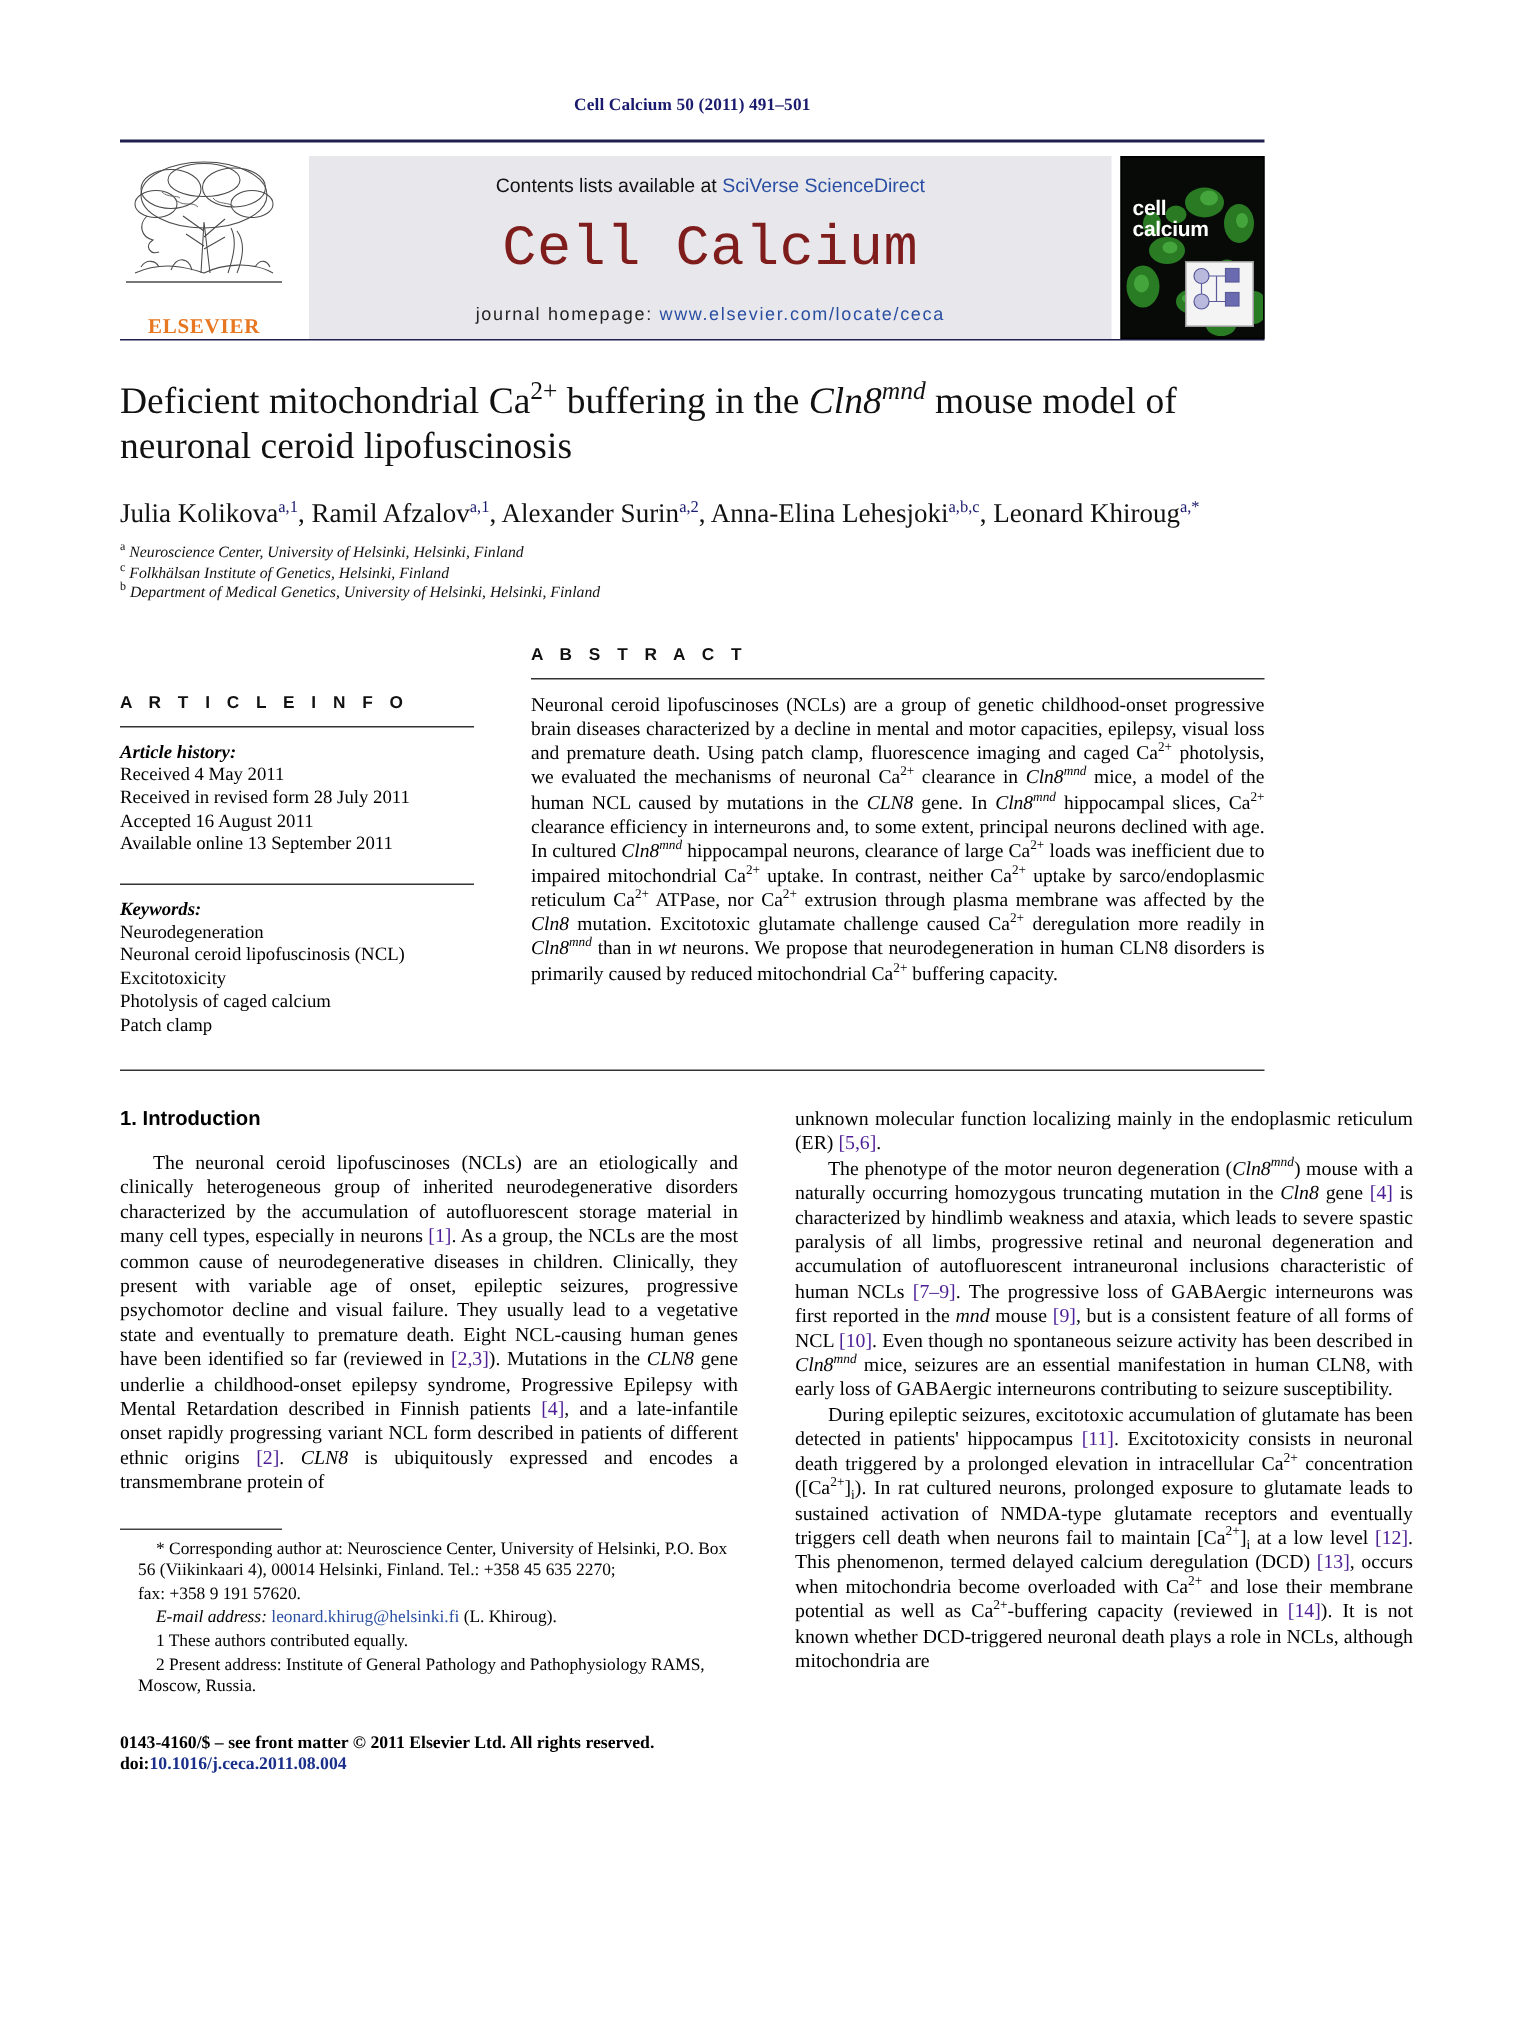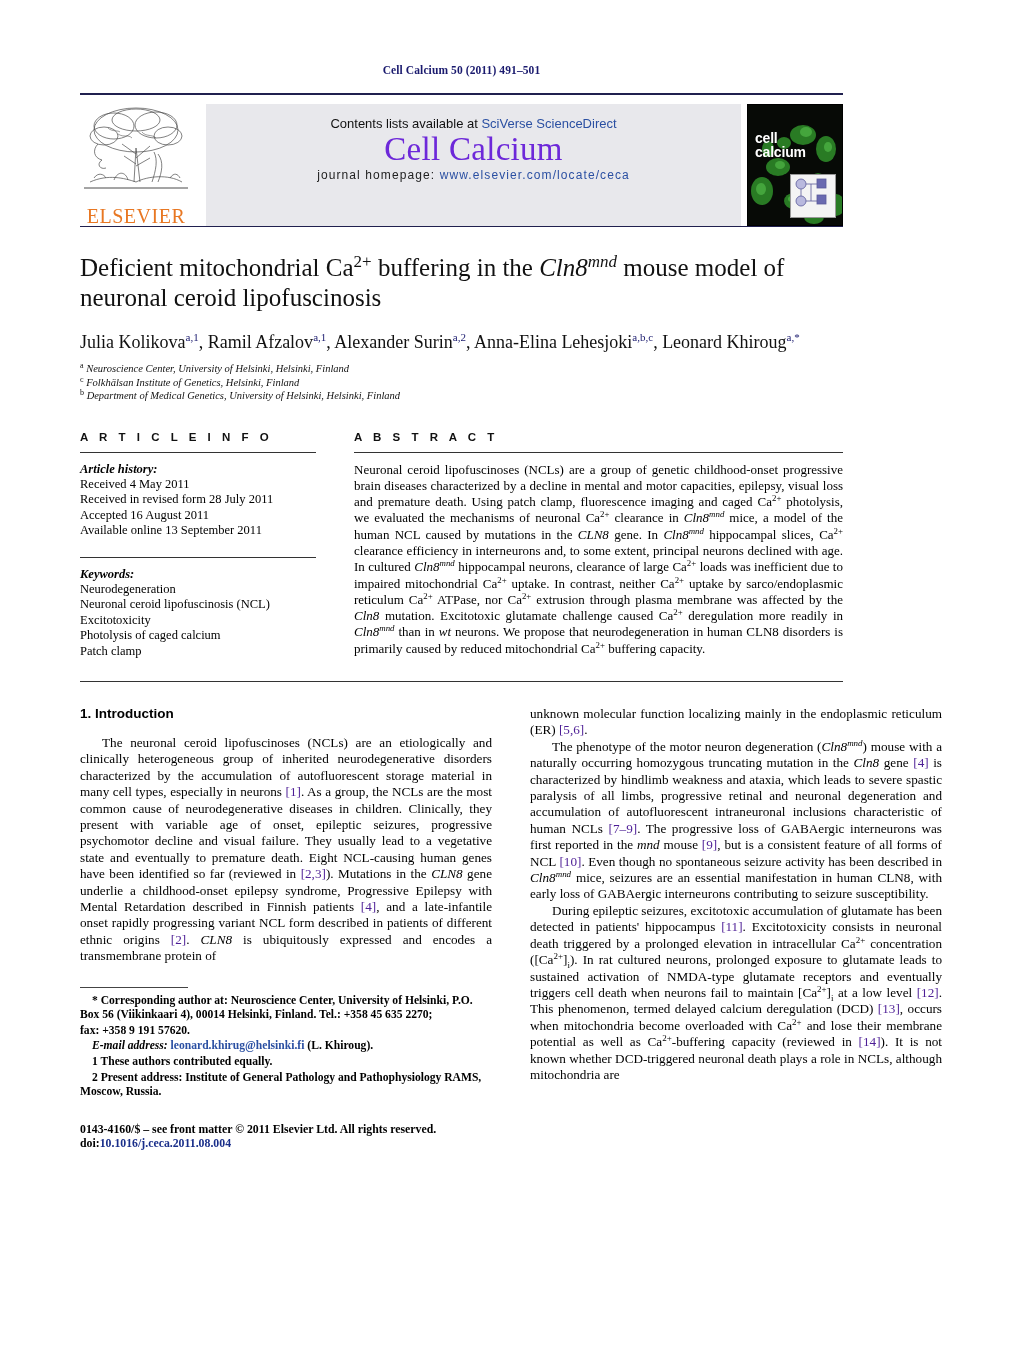--- a/index.html
+++ b/index.html
@@ -47,46 +47,47 @@
     flex: 0 0 112px;
     display: flex;
     flex-direction: column;
     justify-content: space-between;
     align-items: center;
   }
   .tree-svg { display:block; }
   .elsevier-word {
     font-family: "Liberation Serif", serif;
     color: #E87722;
-    font-size: 20px;
+    font-size: 14px;
     letter-spacing: .5px;
     line-height: 1;
-    font-weight: 400;
+    font-weight: 700;
   }
   .banner-center {
     flex: 1 1 auto;
     background: #e8e8ec;
     margin: 0 6px 0 14px;
     display: flex;
     flex-direction: column;
     align-items: center;
+    justify-content: space-between;
     padding: 12px 0 10px 0;
   }
   .contents-line {
     font-size: 13px;
     font-family: "Liberation Sans", sans-serif;
     color: #111;
   }
   .contents-line .sd {
     color: #2a4fa2;
   }
   .journal-name {
-    font-family: Liberation Serif, serif;
-    font-size: 33px;
-    color: #6d28d9;
+    font-family: Liberation Mono, monospace;
+    font-size: 38px;
+    color: #7f1d1d;
     letter-spacing: .3px;
   }
   .homepage {
     font-family: "Liberation Sans", sans-serif;
     font-size: 12px;
     letter-spacing: 1.1px;
     color: #222;
   }
   .homepage .url { color: #2a4fa2; }
   .cover {
@@ -163,21 +164,21 @@
     color: #111;
   }
   .affil sup { font-style: normal; font-size: 8px; }
 
   
   .info-wrap {
     display: flex;
     margin-top: 28px;
     gap: 38px;
   }
-  .col-info { width: 236px; flex: 0 0 236px; }
+  .col-info { width: 236px; flex: 0 0 236px; margin-top: 32px; }
   .col-abs  { flex: 1 1 auto; }
   .sec-head {
     font-family: "Liberation Sans", sans-serif;
     font-size: 11.5px;
     font-weight: bold;
     letter-spacing: 4px;
     color: #111;
   }
   .hr-thin {
     border-top: 1px solid #333;
@@ -237,21 +238,21 @@
   
   .fn-rule {
     border-top: 1px solid #444;
     width: 108px;
     margin: 22px 0 6px 0;
   }
   .footnotes {
     font-size: 11.6px;
     line-height: 14.6px;
   }
-  .footnotes p { margin: 0 0 1px 0; font-weight: bold; }
+  .footnotes p { margin: 0 0 1px 12px; }
   .fn-indent { text-indent: 12px; }
   .mail { color: #2a4fa2; }
   .issn {
     font-size: 11.8px;
     line-height: 14.6px;
     font-weight: bold;
     margin-top: 22px;
   }
   .doi-link { color: #1a2f8a; }
   sup { font-size: .68em; vertical-align: super; line-height: 0; }

